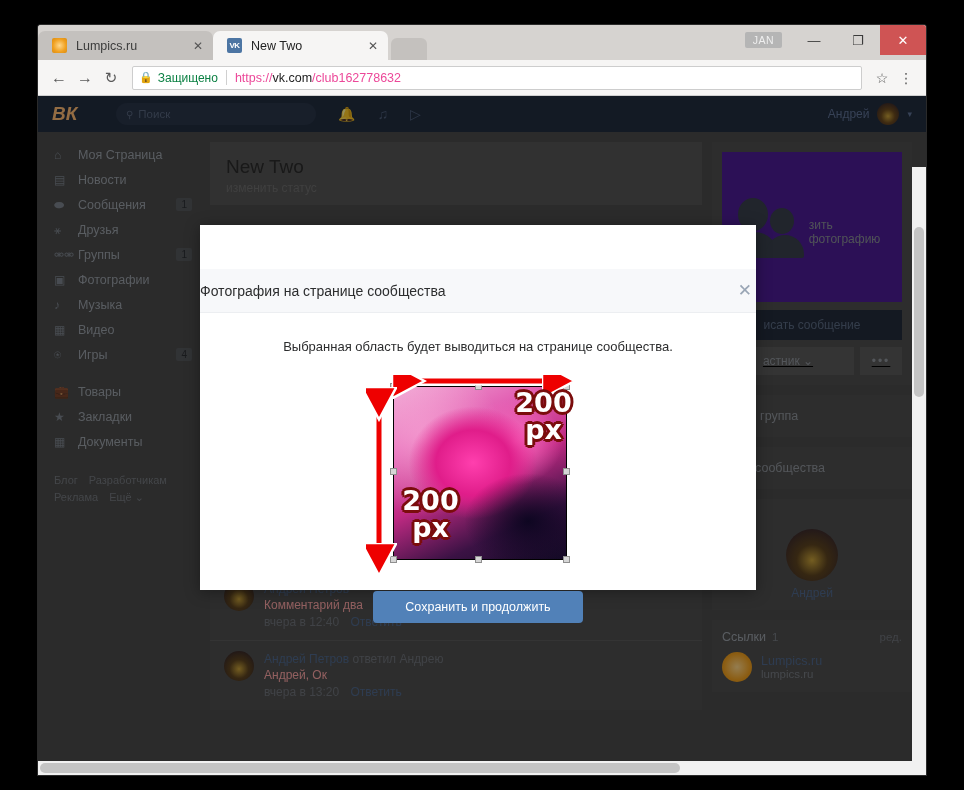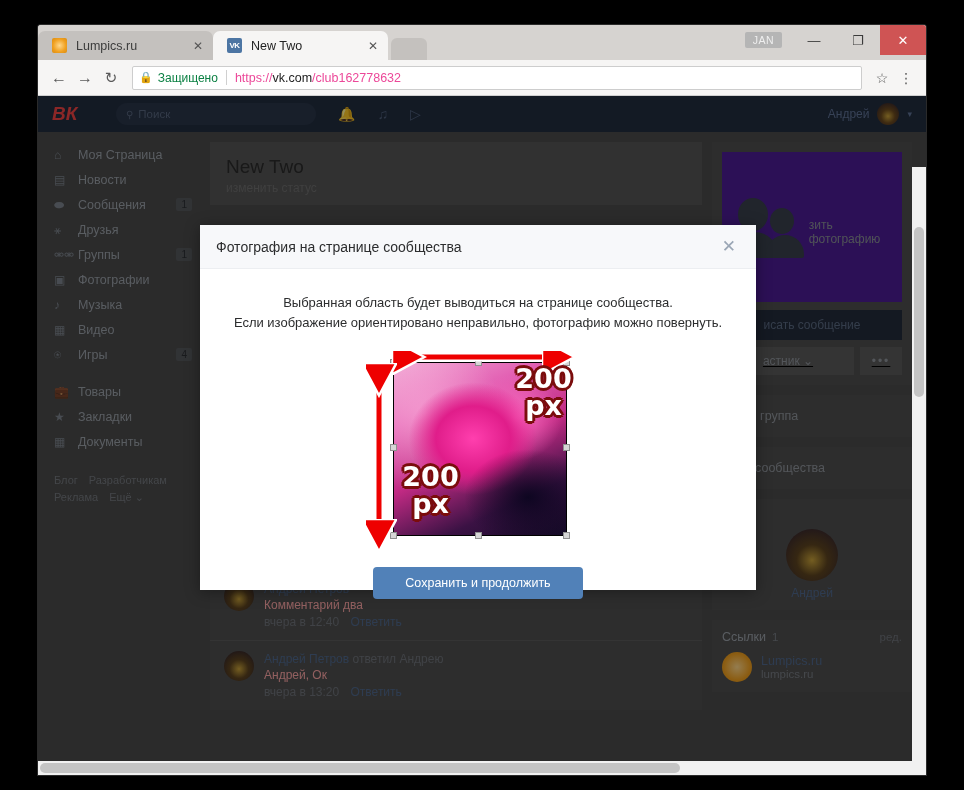--- a/index.html
+++ b/index.html
@@ -69,21 +69,21 @@
   #page {
     position:absolute; left:0; top:71px; right:0; bottom:0;
     background:#4a4a4a; overflow:hidden;
   }
   #dim { position:absolute; inset:0; background:rgba(0,0,0,0.42); z-index:40; }
 
   #vk-header {
     height:36px; background:#222d3f; display:flex; align-items:center;
     padding:0 14px; position:relative; z-index:10;
   }
-  #vk-logo { color:#ef4444; font-size:19px; font-weight:bold; font-style:italic; width:56px;}
+  #vk-logo { color:#fdba74; font-size:19px; font-weight:bold; font-style:italic; width:56px;}
   #vk-search {
     width:200px; height:22px; background:#2a3649; border-radius:11px;
     display:flex; align-items:center; padding:0 10px; font-size:11.5px;
     color:#58667e; margin-left:8px;
   }
   #vk-search .sicon { margin-right:5px; font-size:10px; }
   .hdr-icon { margin-left:22px; color:#4e5f7b; font-size:14px; }
   #vk-user { margin-left:auto; display:flex; align-items:center; color:#5f7295; font-size:12px; }
   #vk-avatar { width:22px; height:22px; border-radius:50%; margin-left:8px;
     background:radial-gradient(circle at 50% 60%, #c9a23a 0%, #6b4a1f 40%, #241a2e 100%); }
@@ -150,21 +150,21 @@
   #link-title { color:#50688c; font-size:12.5px; }
   #link-sub { color:#777c83; font-size:11.5px; }
 
   
   #modal {
     position:absolute; left:162px; top:129px; width:556px; height:365px;
     background:#fff; z-index:60; box-shadow:0 2px 14px rgba(0,0,0,0.35);
   }
   #modal-head {
     height:44px; background:#f7f8fa; border-bottom:1px solid #eceef1;
-    display:flex; align-items:center; padding:0 16px;
+    display:flex; align-items:center; padding:0 0;margin-top:44px;
   }
   #modal-title { font-size:14px; color:#2c2d2e; flex:1 1 auto; }
   #modal-close { color:#9aa6b5; font-size:17px; line-height:1; padding:4px 4px; }
   #modal-body { padding:24px 0 0 0; text-align:center; }
   .m-line { font-size:13px; color:#2c2d2e; line-height:20px; }
 
   #crop-wrap { position:relative; width:225px; height:200px; margin:18px auto 0 auto; }
   #crop-frame {
     position:absolute; left:28px; top:12px; width:172px; height:172px;
     background:
@@ -430,21 +430,20 @@
 
     <div id="dim"></div>
 
     <div id="modal">
       <div id="modal-head">
         <span id="modal-title">Фотография на странице сообщества</span>
         <span id="modal-close">✕</span>
       </div>
       <div id="modal-body">
         <div class="m-line">Выбранная область будет выводиться на странице сообщества.</div>
-        <div class="m-line">Если изображение ориентировано неправильно, фотографию можно повернуть.</div>
 
         <div id="crop-wrap">
           <div id="crop-frame">
             <span class="handle" style="left:-4px;top:-4px;"></span>
             <span class="handle" style="left:81px;top:-4px;"></span>
             <span class="handle" style="right:-4px;top:-4px;"></span>
             <span class="handle" style="left:-4px;top:81px;"></span>
             <span class="handle" style="right:-4px;top:81px;"></span>
             <span class="handle" style="left:-4px;bottom:-4px;"></span>
             <span class="handle" style="left:81px;bottom:-4px;"></span>

